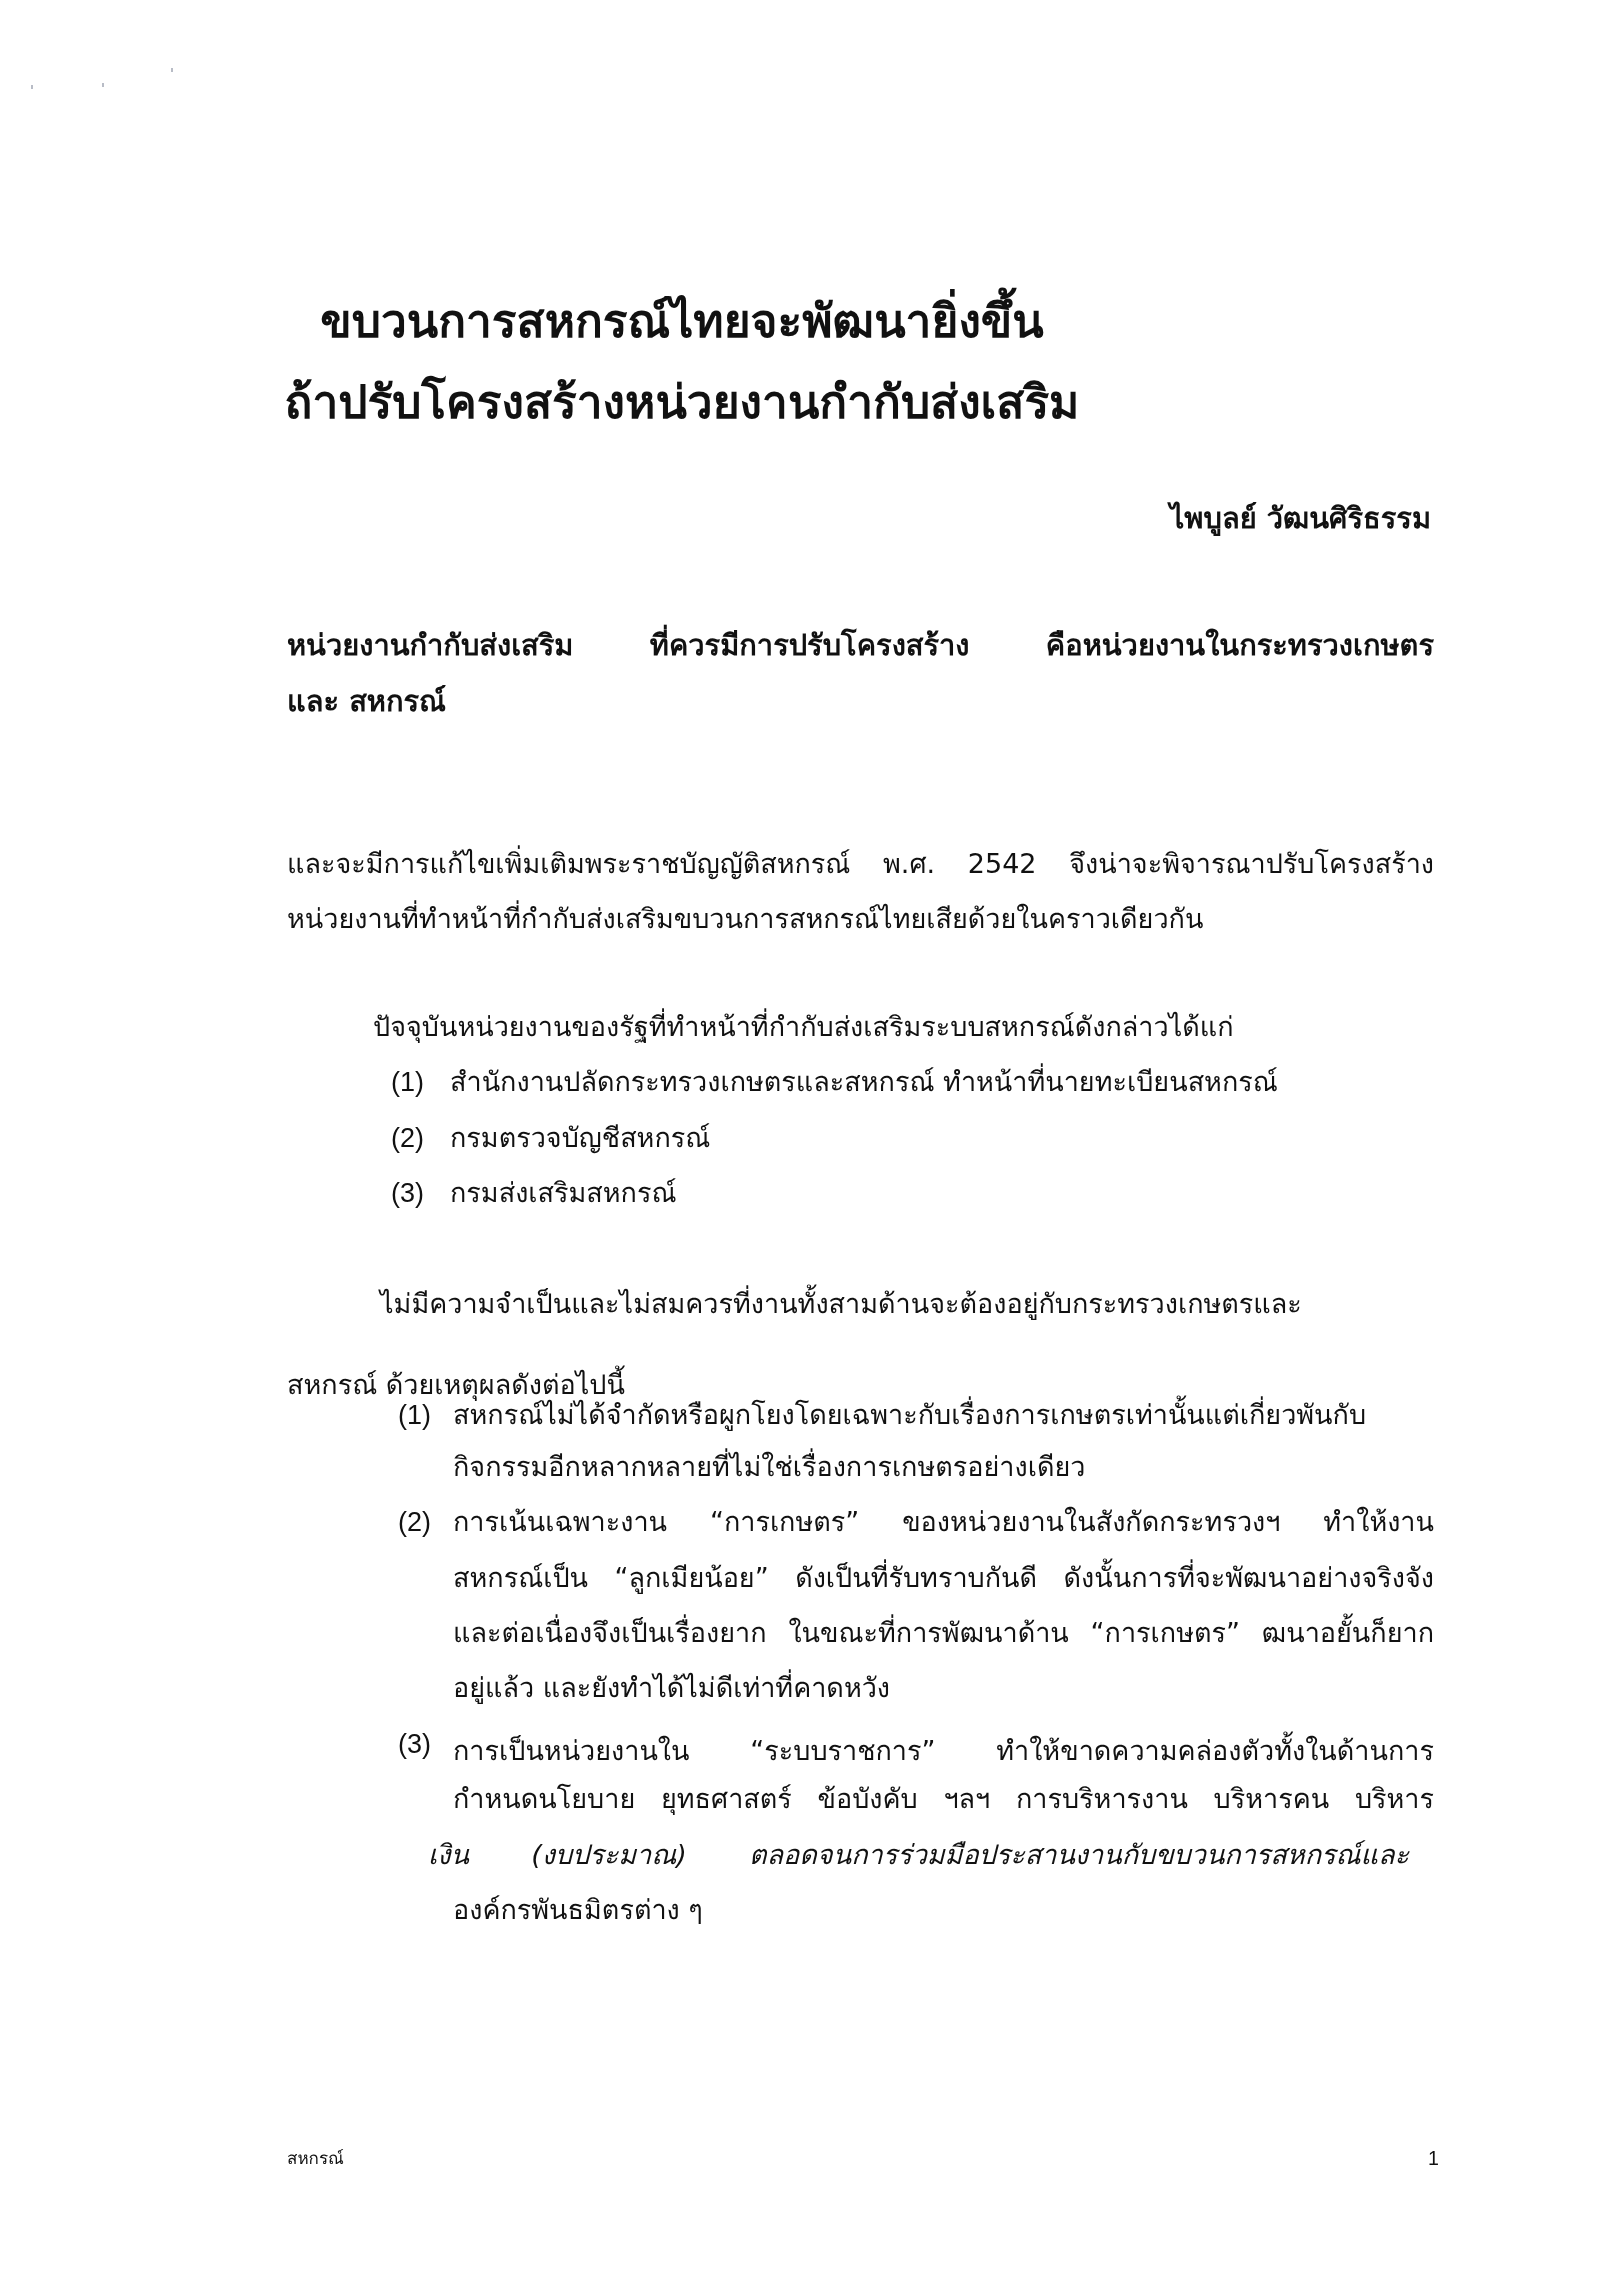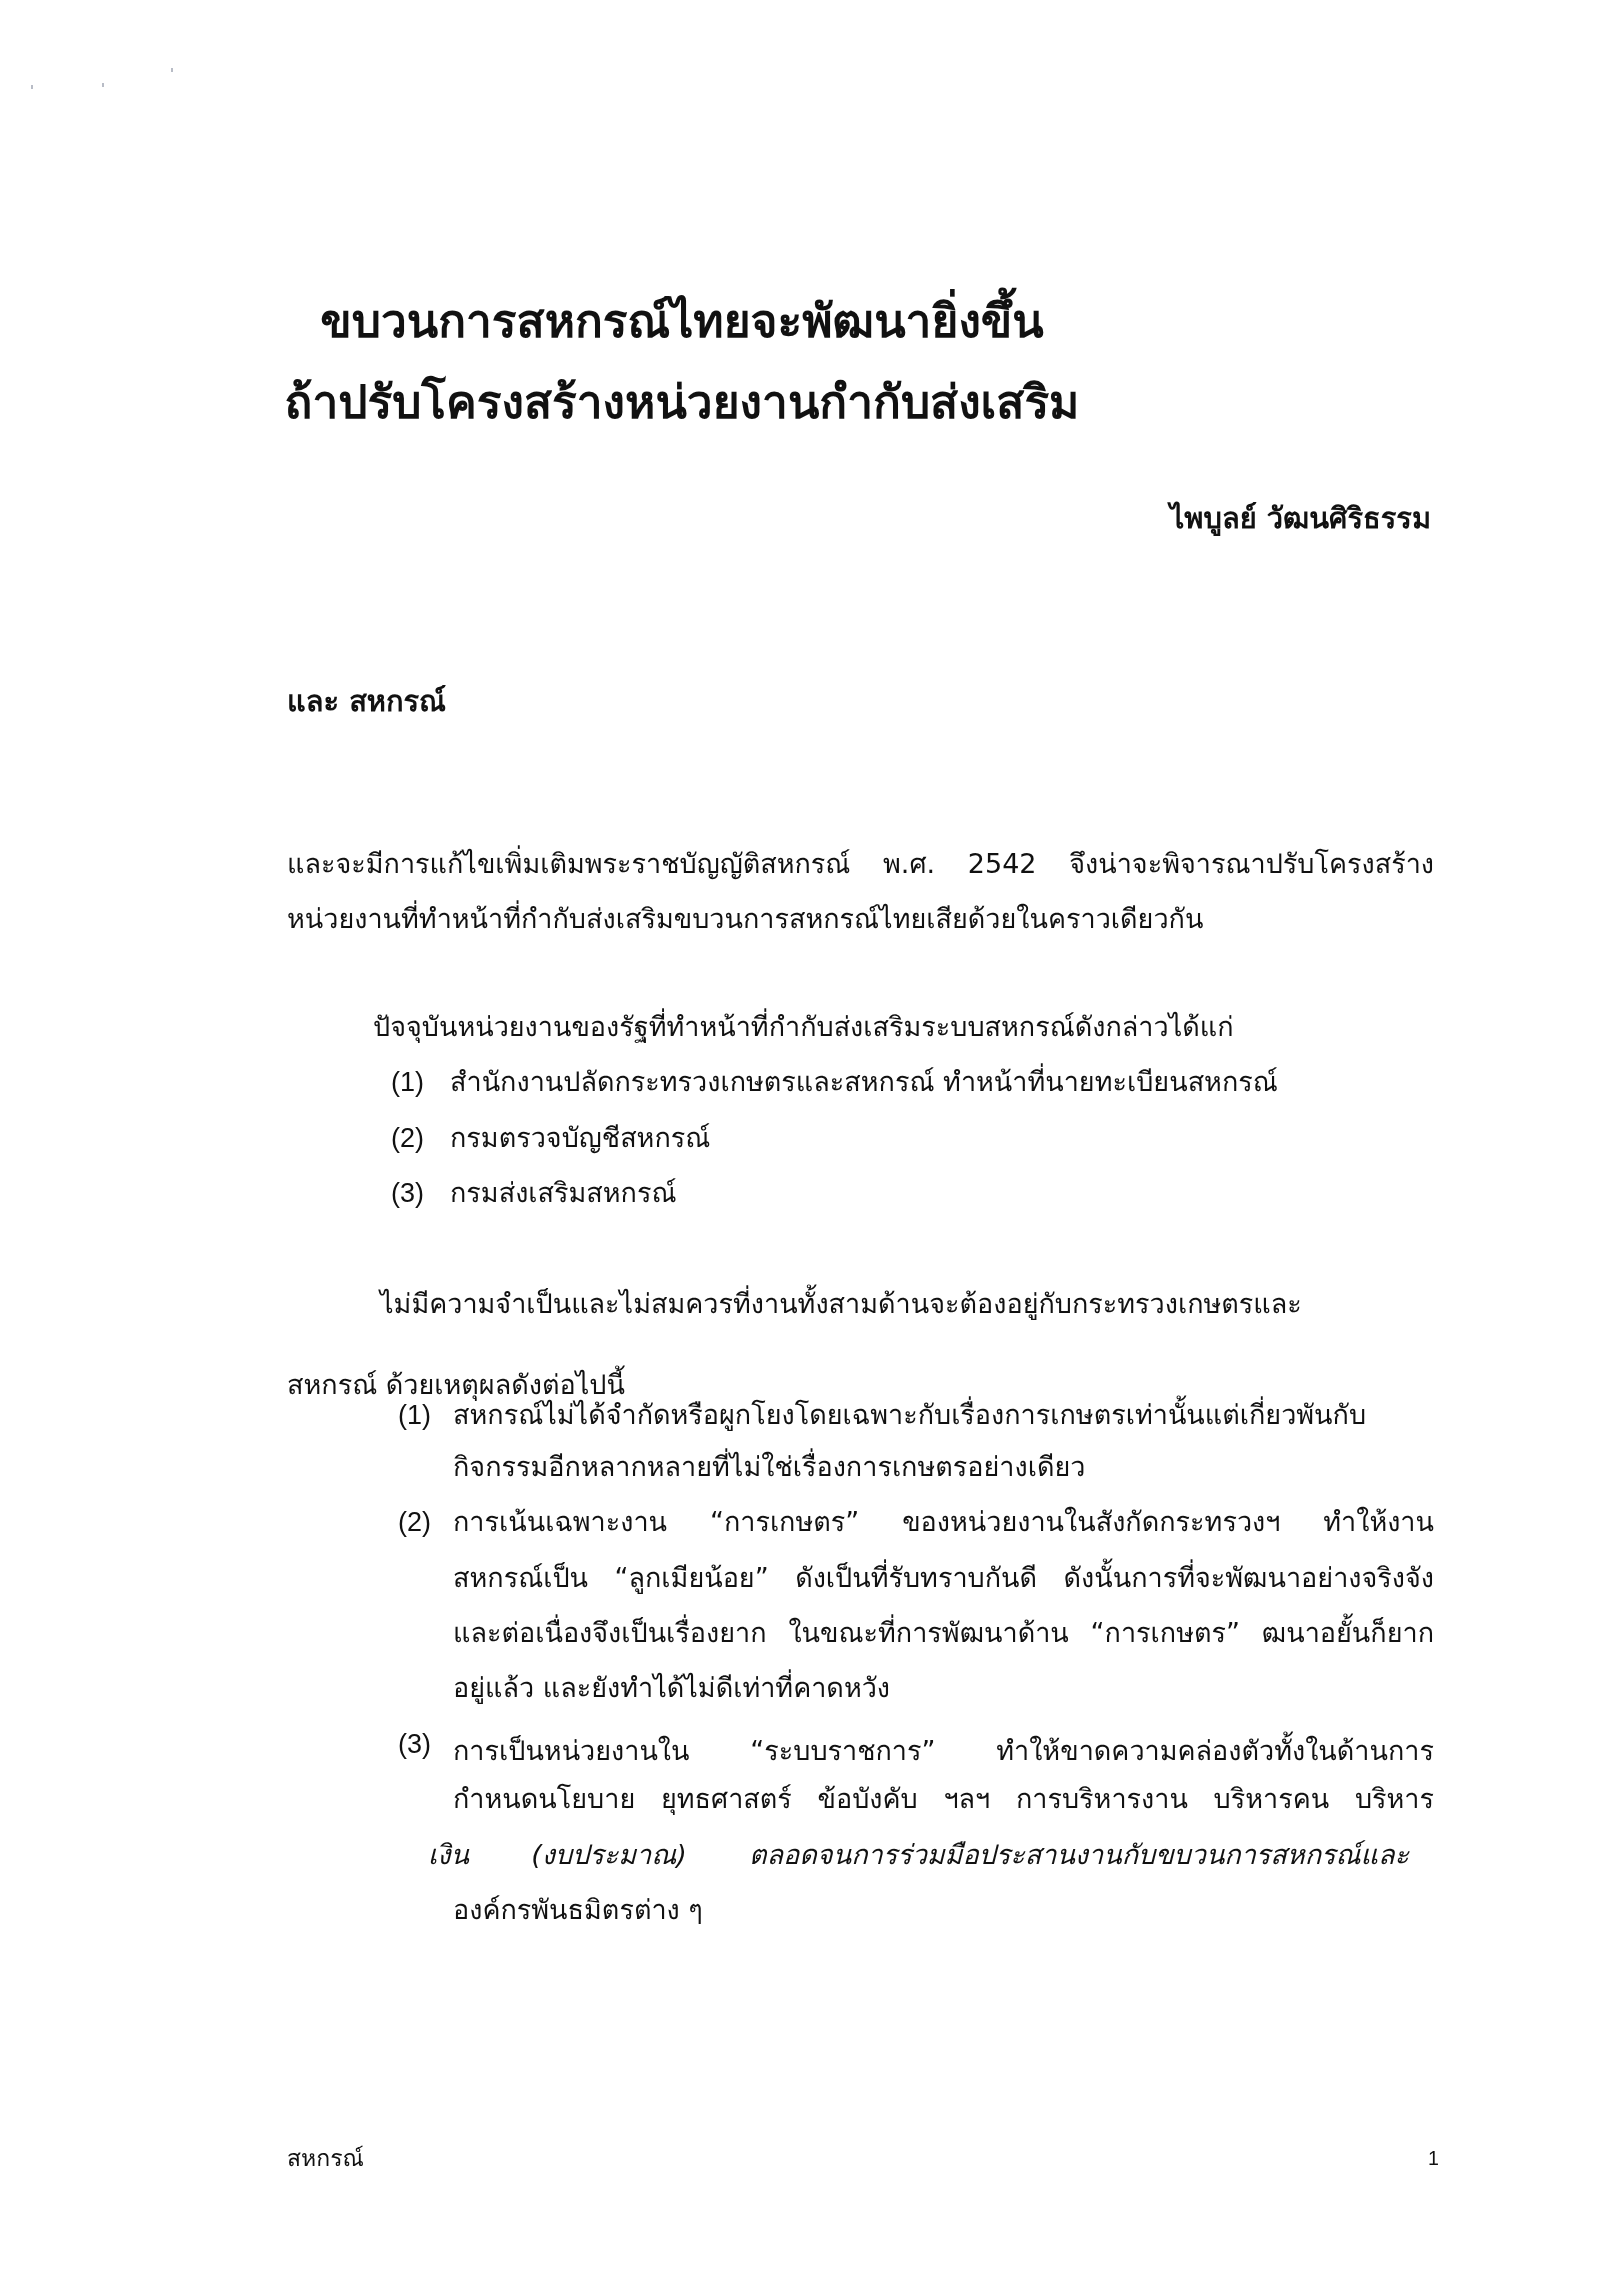--- a/index.html
+++ b/index.html
@@ -61,21 +61,21 @@
   .num {
     position: absolute;
     font-size: 27px;
     line-height: 46px;
     font-family: "Liberation Sans", sans-serif;
   }
   .footer-left {
     position: absolute;
     left: 287px;
     top: 2145px;
-    font-size: 23px;
+    font-size: 17px;
     line-height: 26px;
     font-family: "DejaVu Serif", serif;
   }
   .footer-page {
     position: absolute;
     left: 1428px;
     top: 2145px;
     font-size: 19.6px;
     line-height: 26px;
     font-family: "Liberation Sans", sans-serif;
@@ -93,20 +93,21 @@
 
   <div class="speck" style="left:31px;top:85px;"></div>
   <div class="speck" style="left:102px;top:83px;"></div>
   <div class="speck" style="left:171px;top:68px;"></div>
 
   <div class="title-line" style="top:295px;">ขบวนการสหกรณ์ไทยจะพัฒนายิ่งขึ้น</div>
   <div class="title-line" style="top:376px;">ถ้าปรับโครงสร้างหน่วยงานกำกับส่งเสริม</div>
 
   <div class="author">ไพบูลย์ วัฒนศิริธรรม</div>
 
+  <div class="heading justify" style="top:622px;">หน่วยงานกำกับส่งเสริม  ที่ควรมีการปรับโครงสร้าง  คือหน่วยงานในกระทรวงเกษตร</div>
   <div class="heading" style="top:678px;">และ สหกรณ์</div>
 
   <div class="line justify" style="left:287px;width:1147px;top:841px;">และจะมีการแก้ไขเพิ่มเติมพระราชบัญญัติสหกรณ์ พ.ศ. 2542 จึงน่าจะพิจารณาปรับโครงสร้าง</div>
   <div class="line" style="left:287px;top:896px;">หน่วยงานที่ทำหน้าที่กำกับส่งเสริมขบวนการสหกรณ์ไทยเสียด้วยในคราวเดียวกัน</div>
 
   <div class="line" style="left:373px;top:1004px;">ปัจจุบันหน่วยงานของรัฐที่ทำหน้าที่กำกับส่งเสริมระบบสหกรณ์ดังกล่าวได้แก่</div>
 
   <div>
     <div>
       <span class="num" style="left:391px;top:1059px;">(1)</span>

